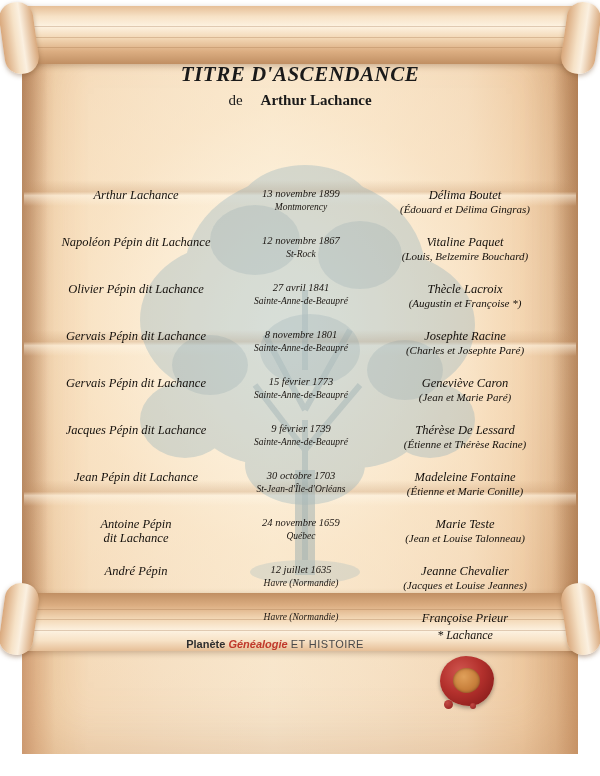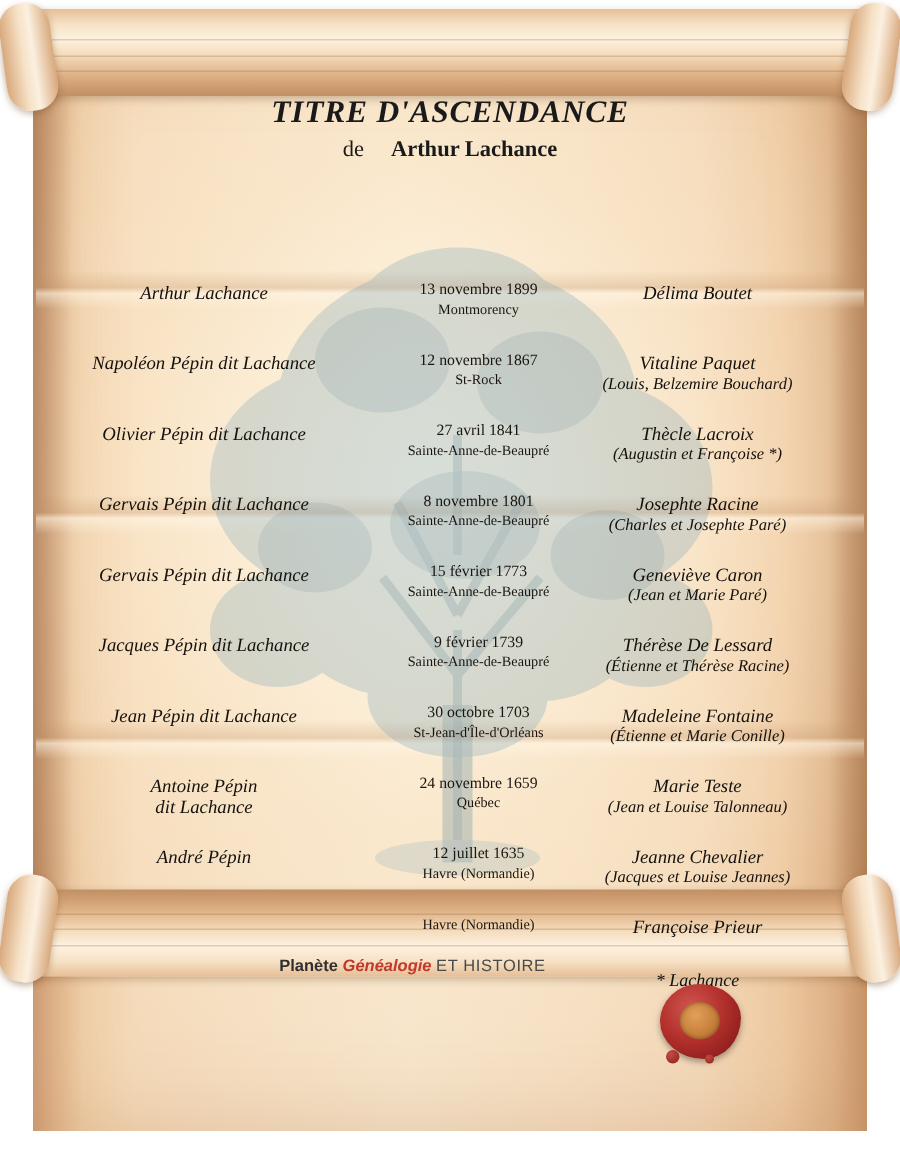--- a/index.html
+++ b/index.html
@@ -175,43 +175,44 @@
     position: absolute;
     left: 0;
     width: 192px;
     text-align: center;
     font-style: italic;
     font-size: 12.5px;
     line-height: 14px;
   }
   .col-mid {
     position: absolute;
-    left: 204px;
+    left: 186px;
     width: 150px;
     text-align: center;
+    font-style: italic;
     font-size: 10.5px;
     line-height: 12.5px;
     color: #1a1511;
   }
   .col-mid .place { font-size: 9.5px; }
   .col-right {
     position: absolute;
     left: 330px;
     width: 190px;
     text-align: center;
     font-style: italic;
     font-size: 12.5px;
     line-height: 14px;
   }
   .col-right .parents { font-size: 11px; }
 
   .footnote {
     position: absolute;
     left: 330px;
-    top: 598px;
+    top: 580px;
     width: 190px;
     text-align: center;
     font-family: "Liberation Serif", serif;
     font-style: italic;
     font-size: 12px;
     color: #14100c;
   }
 
   
   .brand {
@@ -340,20 +341,21 @@
     <div class="rows">
 
       <div class="row">
         <div class="col-left">Arthur Lachance</div>
         <div class="col-mid">
           <div>13 novembre 1899</div>
           <div class="place">Montmorency</div>
         </div>
         <div class="col-right">
           <div>Délima Boutet</div>
+          <div class="parents">(Édouard et Délima Gingras)</div>
         </div>
       </div>
 
       <div class="row">
         <div class="col-left">Napoléon Pépin dit Lachance</div>
         <div class="col-mid">
           <div>12 novembre 1867</div>
           <div class="place">St-Rock</div>
         </div>
         <div class="col-right">

